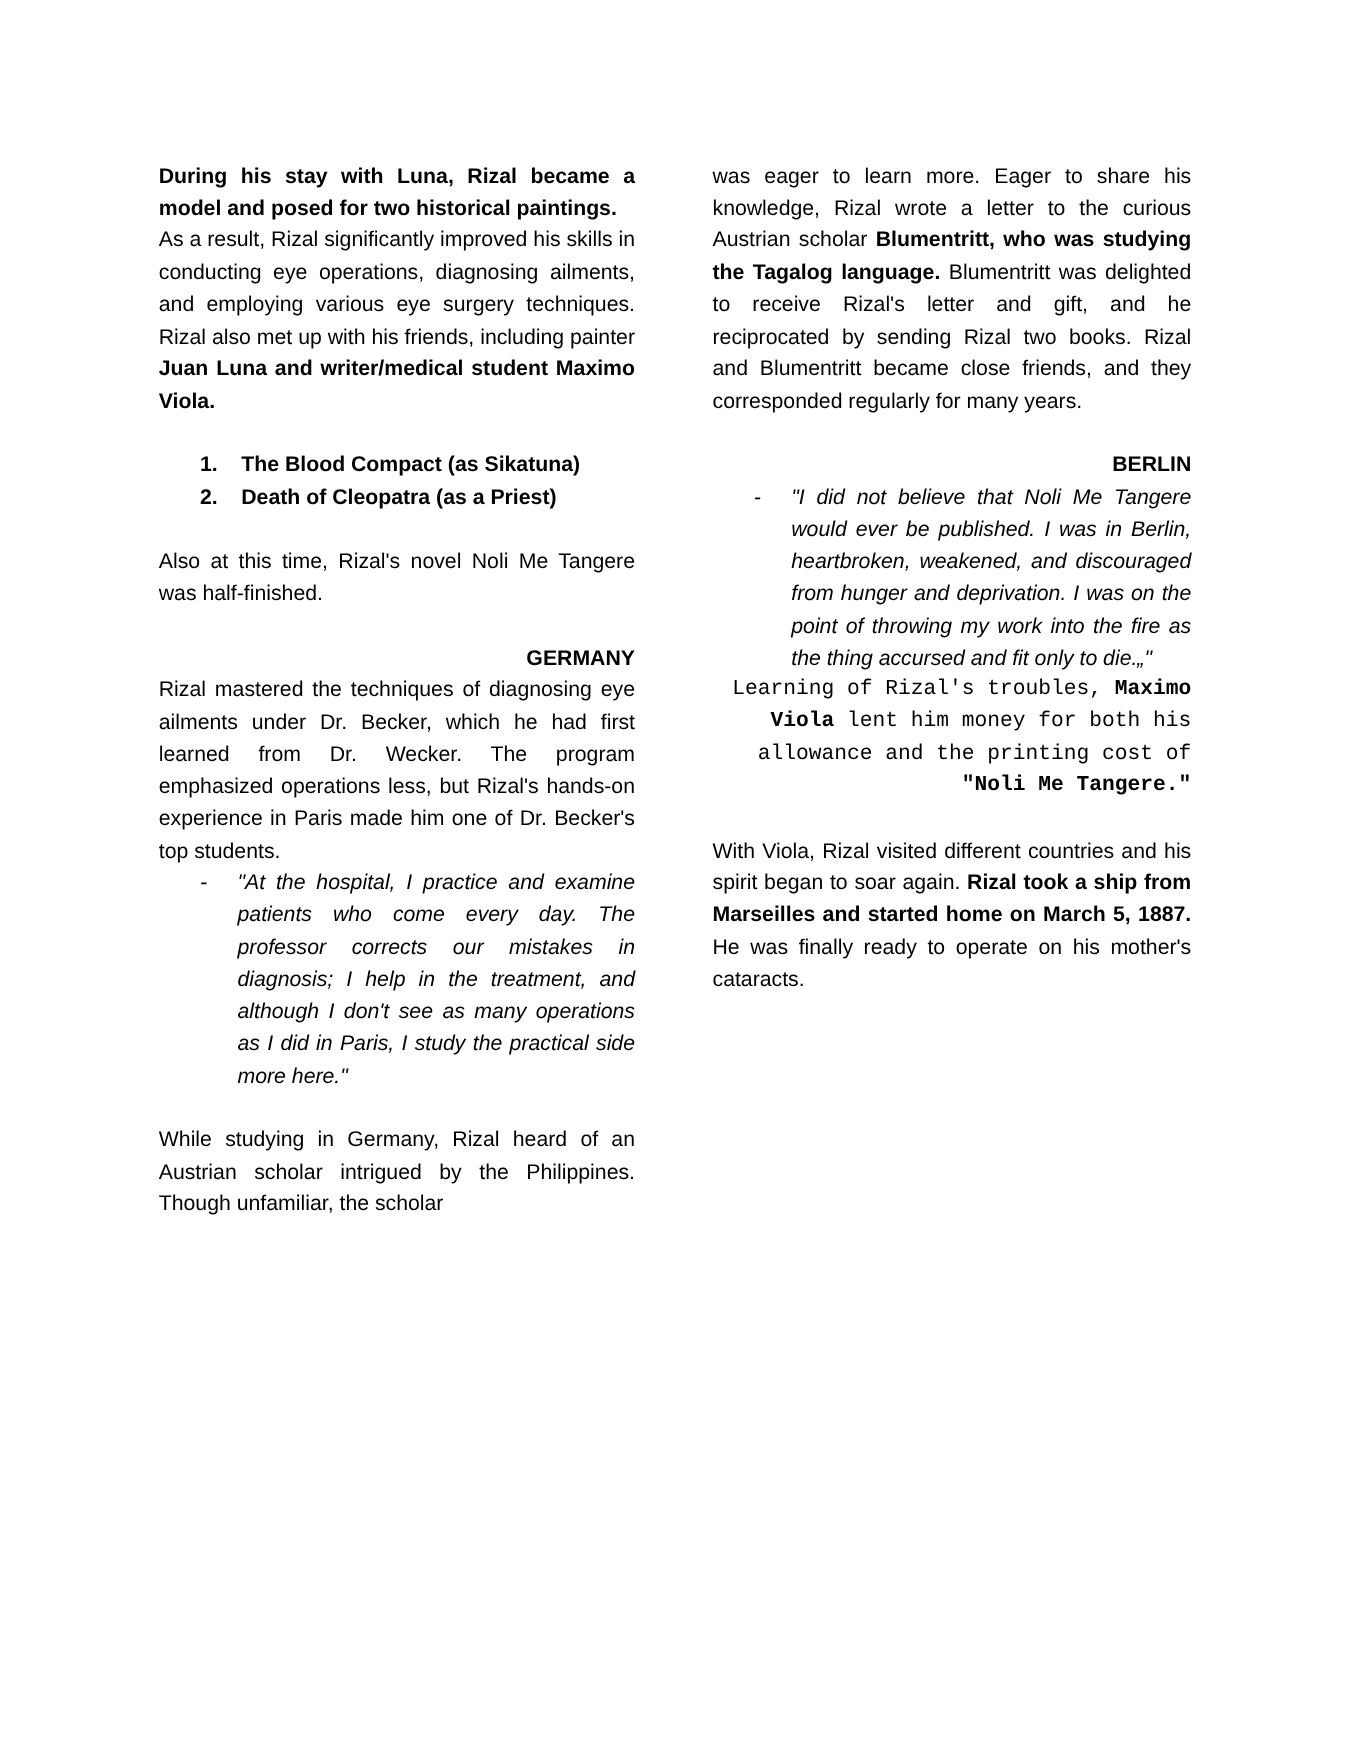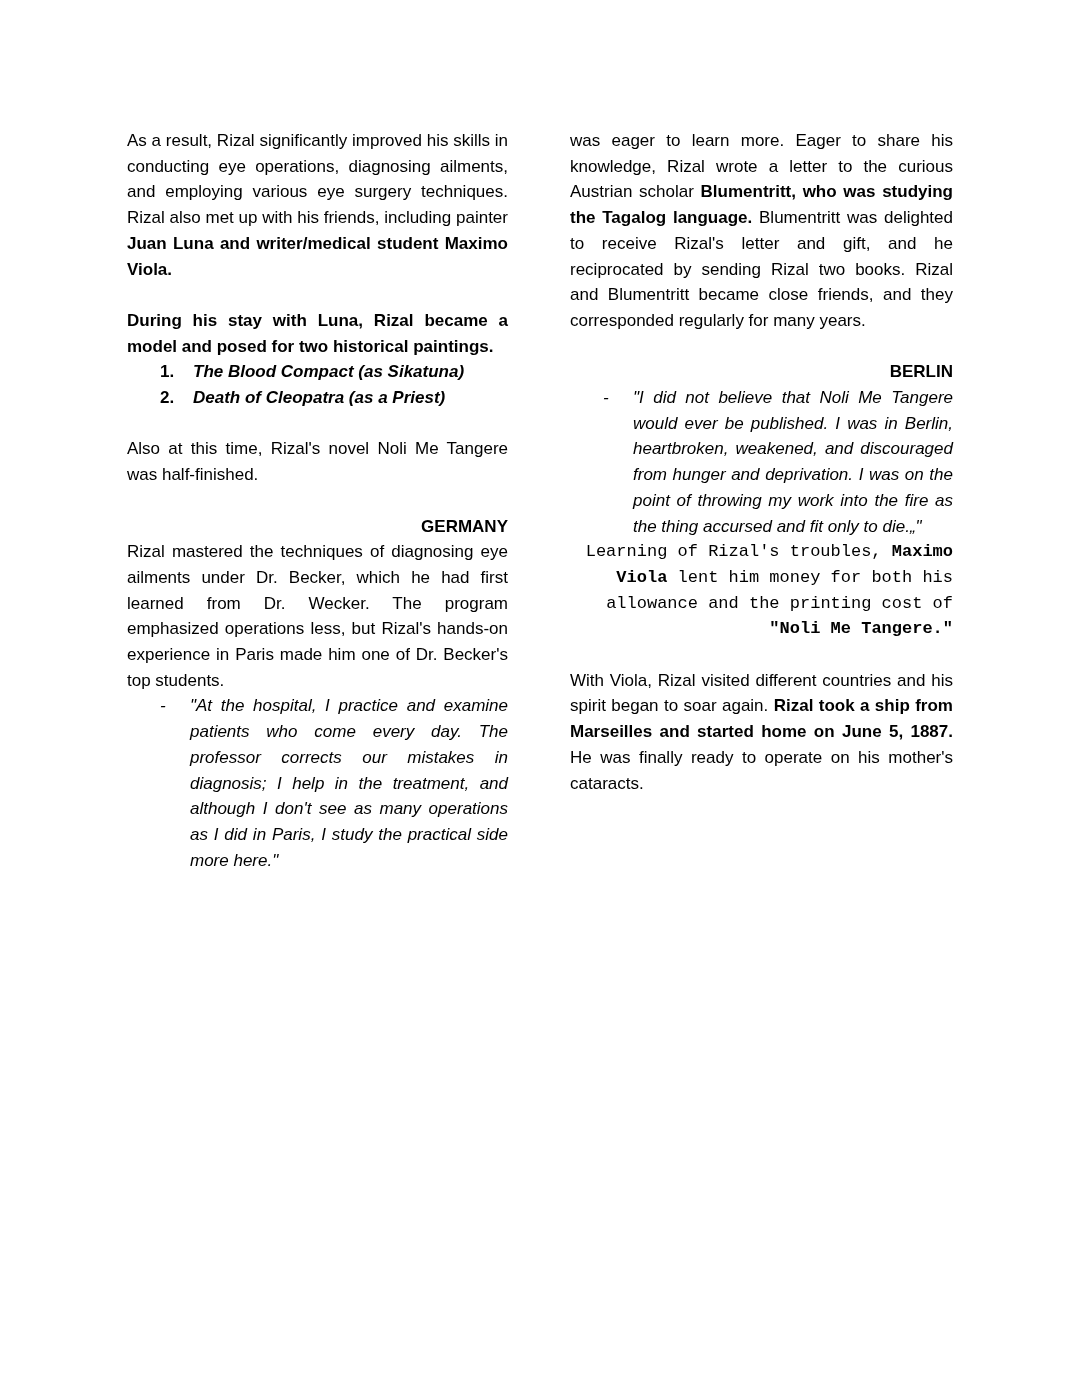--- a/index.html
+++ b/index.html
@@ -30,56 +30,57 @@
   p.para.heading { text-align:right; }
   .tight { margin-bottom:0 !important; }
 
   .b { font-weight:bold; }
   .i { font-style:italic; }
 
   .doc-list { margin:0 0 25.7px 0; }
   .li-row { display:flex; margin-left:33px; }
   .li-row.bold { font-weight:bold; }
   .li-marker { width:33px; flex:none; }
-  .li-text { flex:1; text-align:left;font-style:italic; }
+  .li-text { flex:1; text-align:left; }
 
   .quote { display:flex; margin:0 0 25.7px 33px; }
   .quote-marker { width:30px; flex:none; font-style:italic; }
   .quote-text { flex:1; text-align:justify; font-style:italic; }
 </style>
 </head>
 <body>
 
 <div class="page">
   <div class="columns">
     <div class="column left">
+        <p class="para tight"><span class="b">During his stay with Luna, Rizal became a model and posed for two historical paintings.</span></p>
         <p class="para"><span>As a result, Rizal significantly improved his skills in conducting eye operations, diagnosing ailments, and employing various eye surgery techniques. Rizal also met up with his friends, including painter </span><span class="b">Juan Luna and writer/medical student Maximo Viola.</span></p>
-        <p class="para tight"><span class="b">During his stay with Luna, Rizal became a model and posed for two historical paintings.</span></p>
         <div class="doc-list">
           <div class="li-row bold">
             <span class="li-marker">1.</span>
             <span class="li-text">The Blood Compact (as Sikatuna)</span>
           </div>
           <div class="li-row bold">
             <span class="li-marker">2.</span>
             <span class="li-text">Death of Cleopatra (as a Priest)</span>
           </div>
         </div>
         <p class="para"><span>Also at this time, Rizal's novel Noli Me Tangere was half-finished.</span></p>
         <p class="para heading tight"><span class="b">GERMANY</span></p>
         <p class="para tight"><span>Rizal mastered the techniques of diagnosing eye ailments under Dr. Becker, which he had first learned from Dr. Wecker. The program emphasized operations less, but Rizal's hands-on experience in Paris made him one of Dr. Becker's top students.</span></p>
         <div class="quote">
           <span class="quote-marker">-</span>
           <span class="quote-text"><span class="i">"At the hospital, I practice and examine patients who come every day. The professor corrects our mistakes in diagnosis; I help in the treatment, and although I don't see as many operations as I did in Paris, I study the practical side more here."</span></span>
         </div>
+        <p class="para"><span>While studying in Germany, Rizal heard of an Austrian scholar intrigued by the Philippines. Though unfamiliar, the scholar</span></p>
       </div>
     <div class="column right">
         <p class="para"><span>was eager to learn more. Eager to share his knowledge, Rizal wrote a letter to the curious Austrian scholar </span><span class="b">Blumentritt, who was studying the Tagalog language.</span><span> Blumentritt was delighted to receive Rizal's letter and gift, and he reciprocated by sending Rizal two books. Rizal and Blumentritt became close friends, and they corresponded regularly for many years.</span></p>
         <p class="para heading tight"><span class="b">BERLIN</span></p>
         <div class="quote tight">
           <span class="quote-marker">-</span>
           <span class="quote-text"><span class="i">"I did not believe that Noli Me Tangere would ever be published. I was in Berlin, heartbroken, weakened, and discouraged from hunger and deprivation. I was on the point of throwing my work into the fire as the thing accursed and fit only to die.„"</span></span>
         </div>
         <p class="para align-left"><span>Learning of Rizal's troubles, </span><span class="b">Maximo Viola</span><span> lent him money for both his allowance and the printing cost of </span><span class="b">"Noli Me Tangere."</span></p>
-        <p class="para"><span>With Viola, Rizal visited different countries and his spirit began to soar again. </span><span class="b">Rizal took a ship from Marseilles and started home on June 5, 1887.</span><span> He was finally ready to operate on his mother's cataracts.</span></p>
+        <p class="para"><span>With Viola, Rizal visited different countries and his spirit began to soar again. </span><span class="b">Rizal took a ship from Marseilles and started home on March 5, 1887.</span><span> He was finally ready to operate on his mother's cataracts.</span></p>
       </div>
   </div>
 </div>
 
 </body></html>

